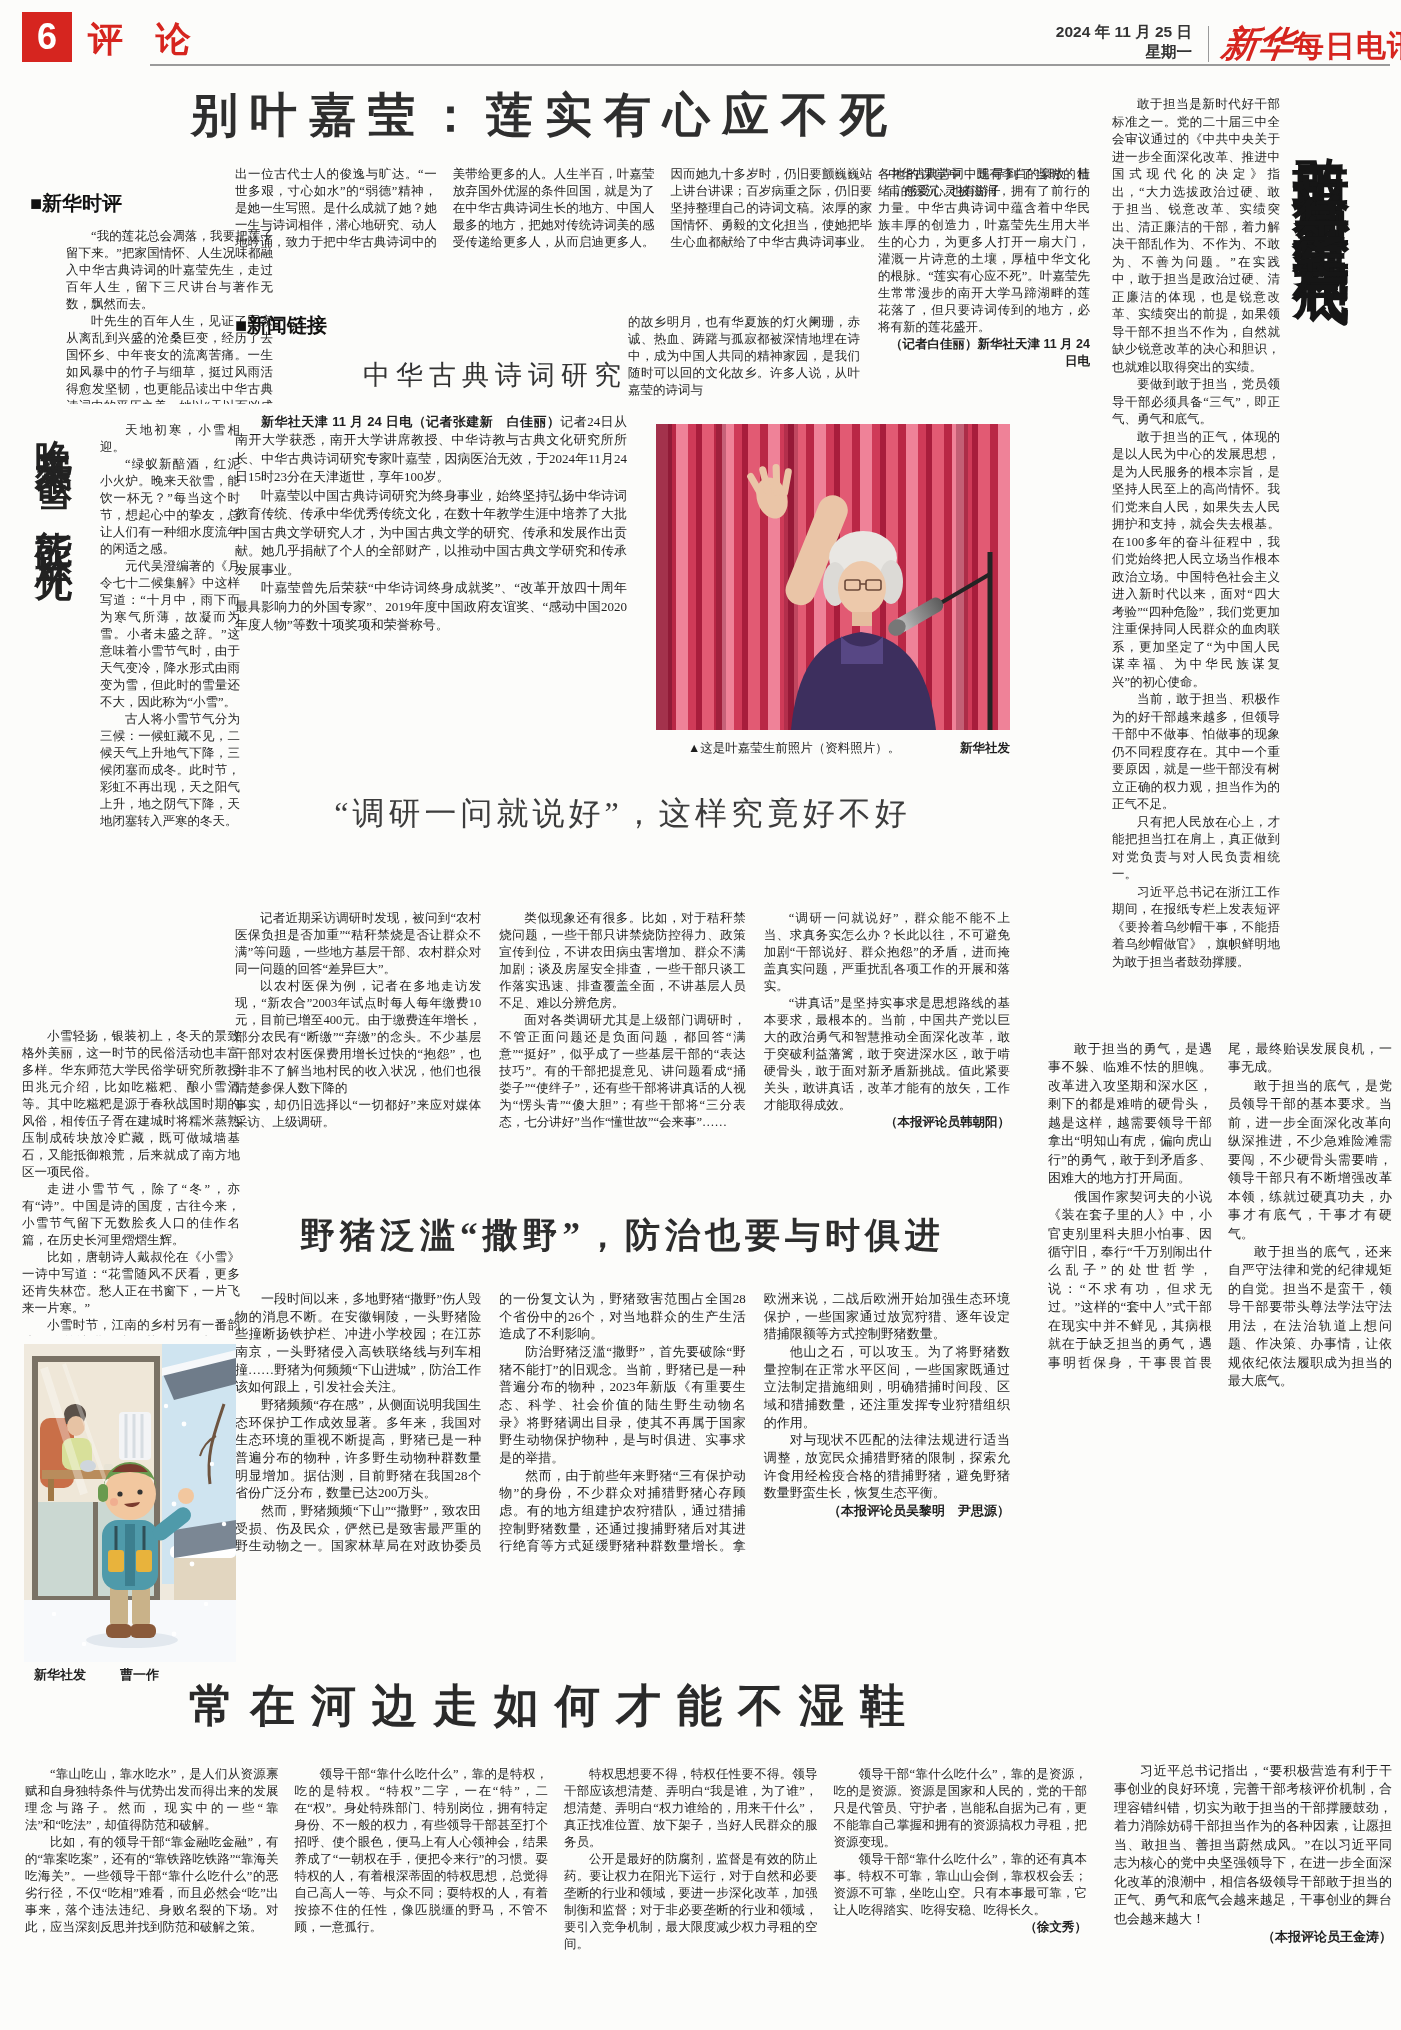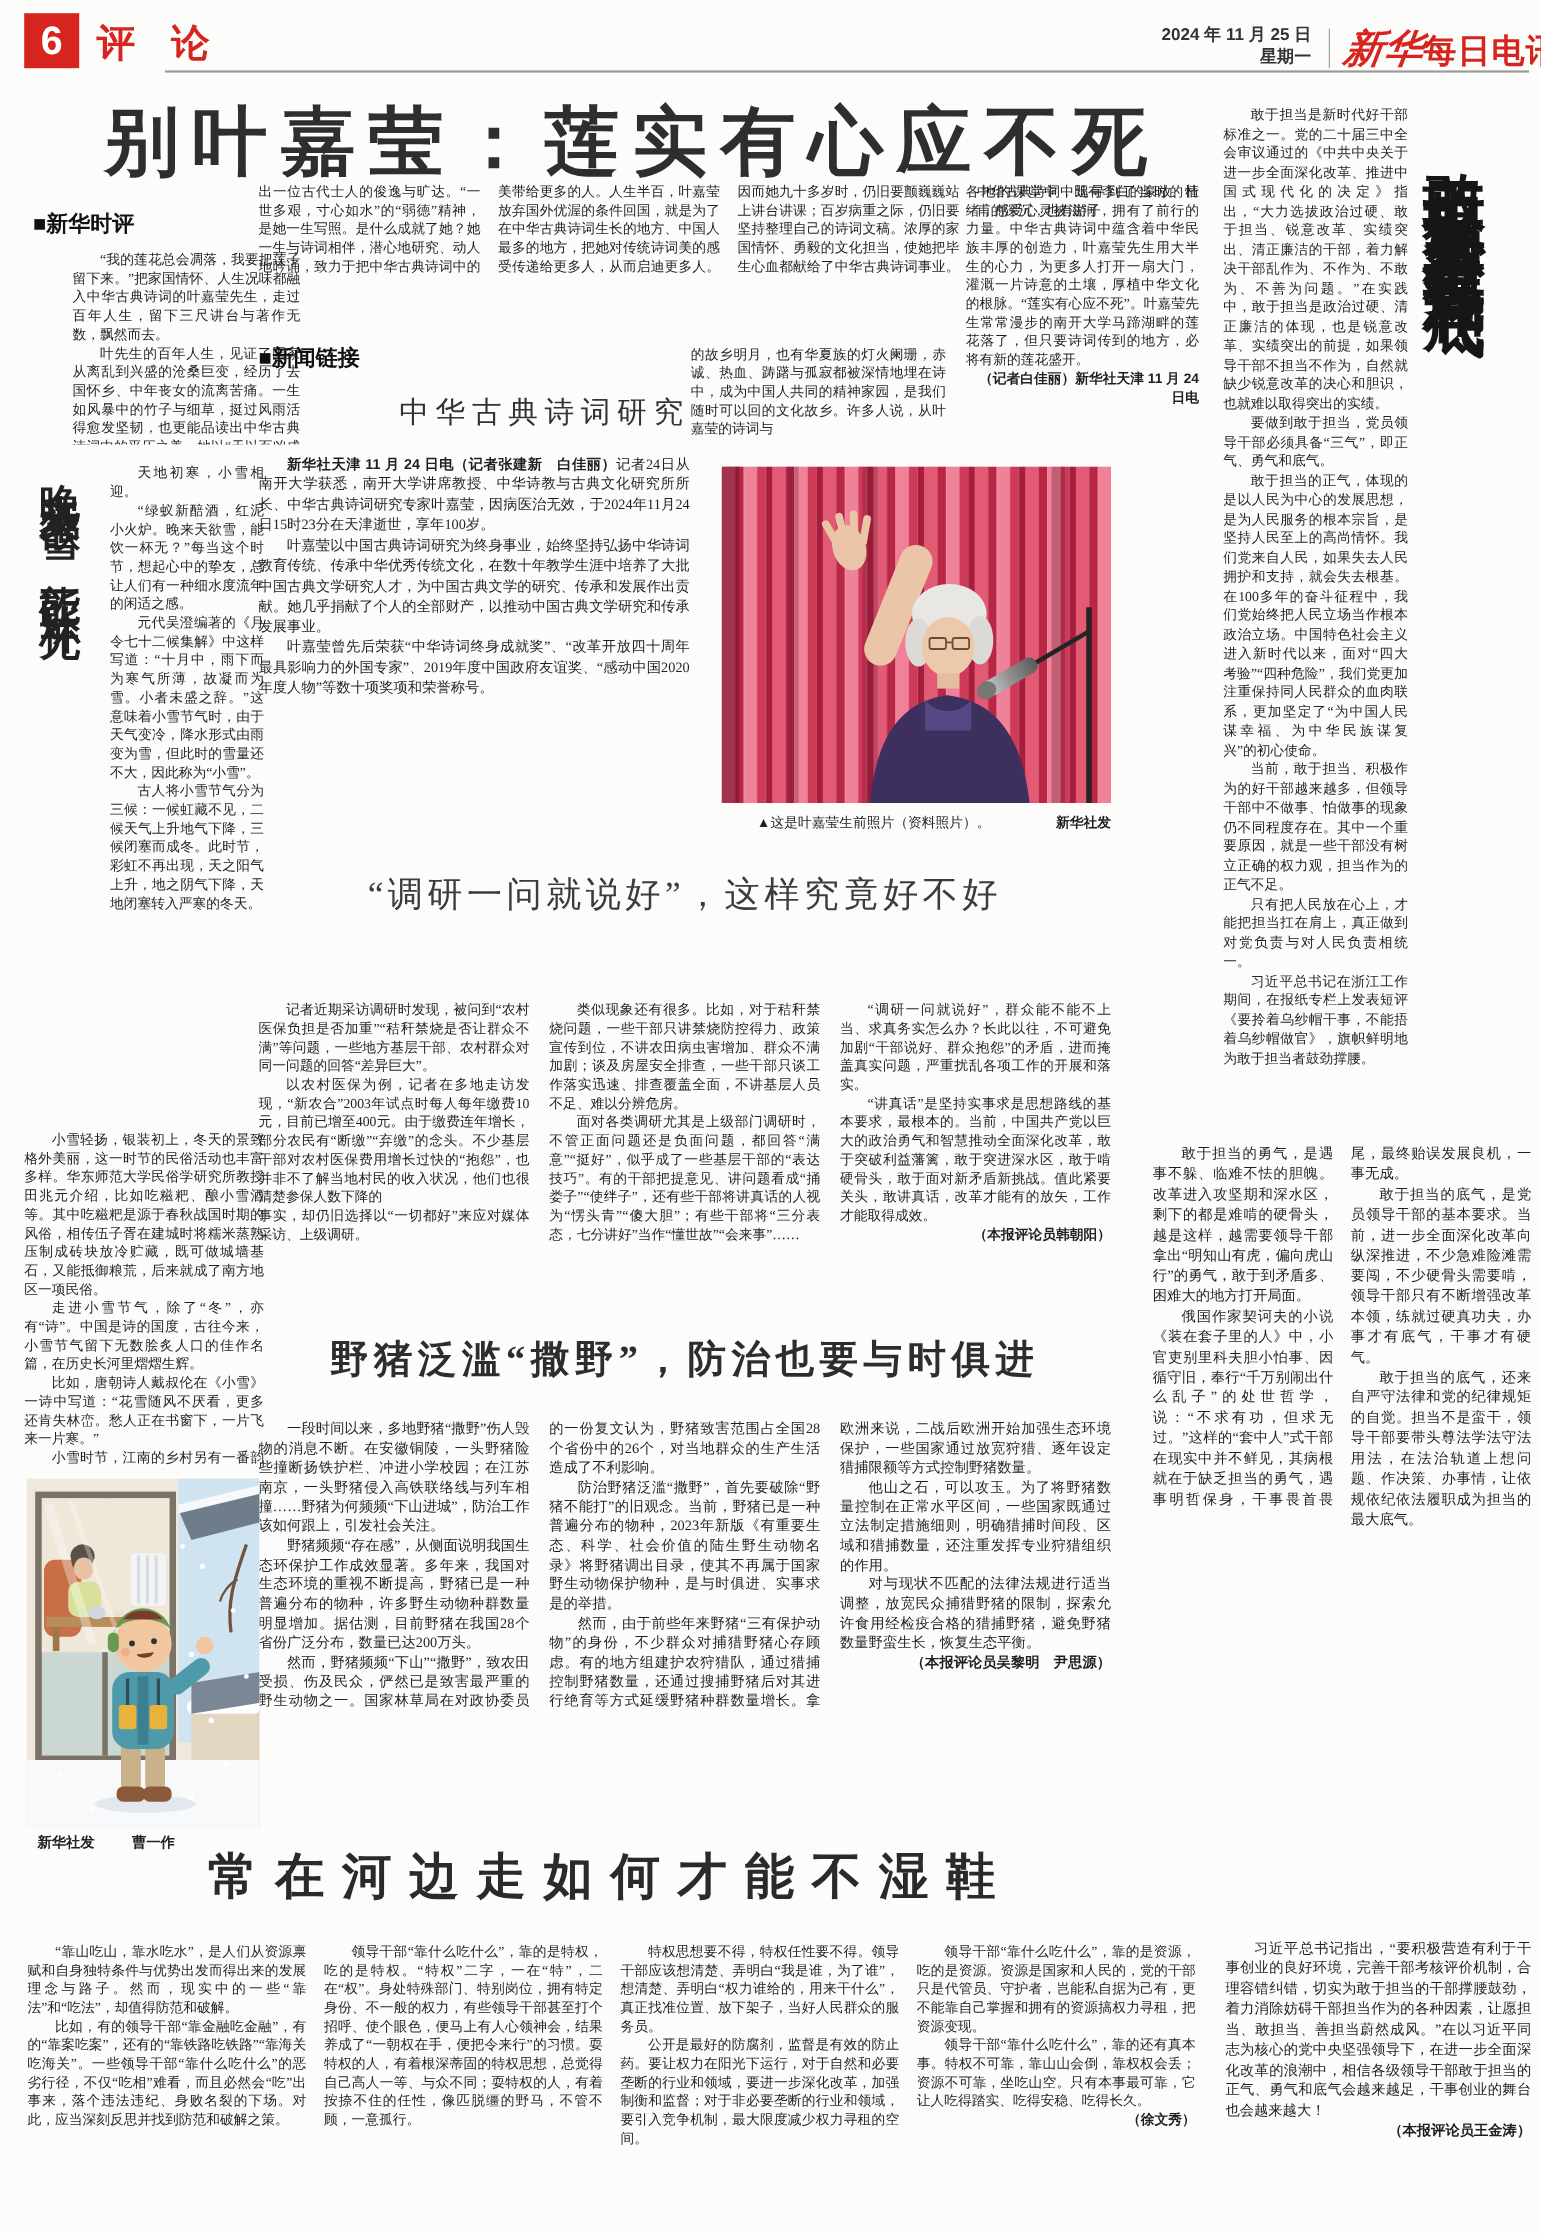--- a/index.html
+++ b/index.html
@@ -18,21 +18,21 @@
            display:flex;align-items:center;justify-content:center;}
   .section{left:88px;top:16px;color:#d6251f;font-weight:700;font-size:35px;letter-spacing:12px;}
   .hrule{left:150px;top:64px;width:1240px;border-top:2px solid #9a9a9a;}
   .dateblock{left:1030px;top:22px;width:162px;text-align:right;font-family:"Liberation Sans",sans-serif;
              font-weight:700;font-size:15.5px;line-height:1.3;color:#333;}
   .vdivider{left:1208px;top:26px;height:36px;border-left:1.5px solid #9a9a9a;}
   .masthead{left:1222px;top:20px;color:#d6251f;white-space:nowrap;}
   .masthead .script{display:inline-block;font-style:italic;font-weight:700;font-size:36px;transform:skewX(-8deg);}
   .masthead .rest{font-weight:800;font-size:30px;letter-spacing:1px;}
   
-  .main-headline{left:95px;top:84px;width:900px;text-align:center;font-size:68px;font-weight:700;
+  .main-headline{left:95px;top:84px;width:900px;text-align:center;font-size:47px;font-weight:700;
                  letter-spacing:12px;color:#2e2e2e;white-space:nowrap;}
   .label{font-family:"Liberation Sans",sans-serif;font-weight:700;font-size:20px;color:#111;}
   .nl-headline{width:392px;text-align:right;font-size:27px;letter-spacing:6px;color:#333;white-space:nowrap;}
   .survey-headline{left:235px;top:792px;width:775px;text-align:center;font-size:32px;letter-spacing:4px;
                    color:#3c3c3c;white-space:nowrap;}
   .boar-headline{left:235px;top:1212px;width:775px;text-align:center;font-size:35px;font-weight:700;
                  letter-spacing:5px;color:#2d2d2d;white-space:nowrap;}
   .river-headline{left:70px;top:1676px;width:970px;text-align:center;font-size:45px;font-weight:700;
                   letter-spacing:16px;color:#2a2a2a;white-space:nowrap;}
   .v-head{writing-mode:vertical-rl;text-orientation:upright;font-weight:700;color:#222;}

